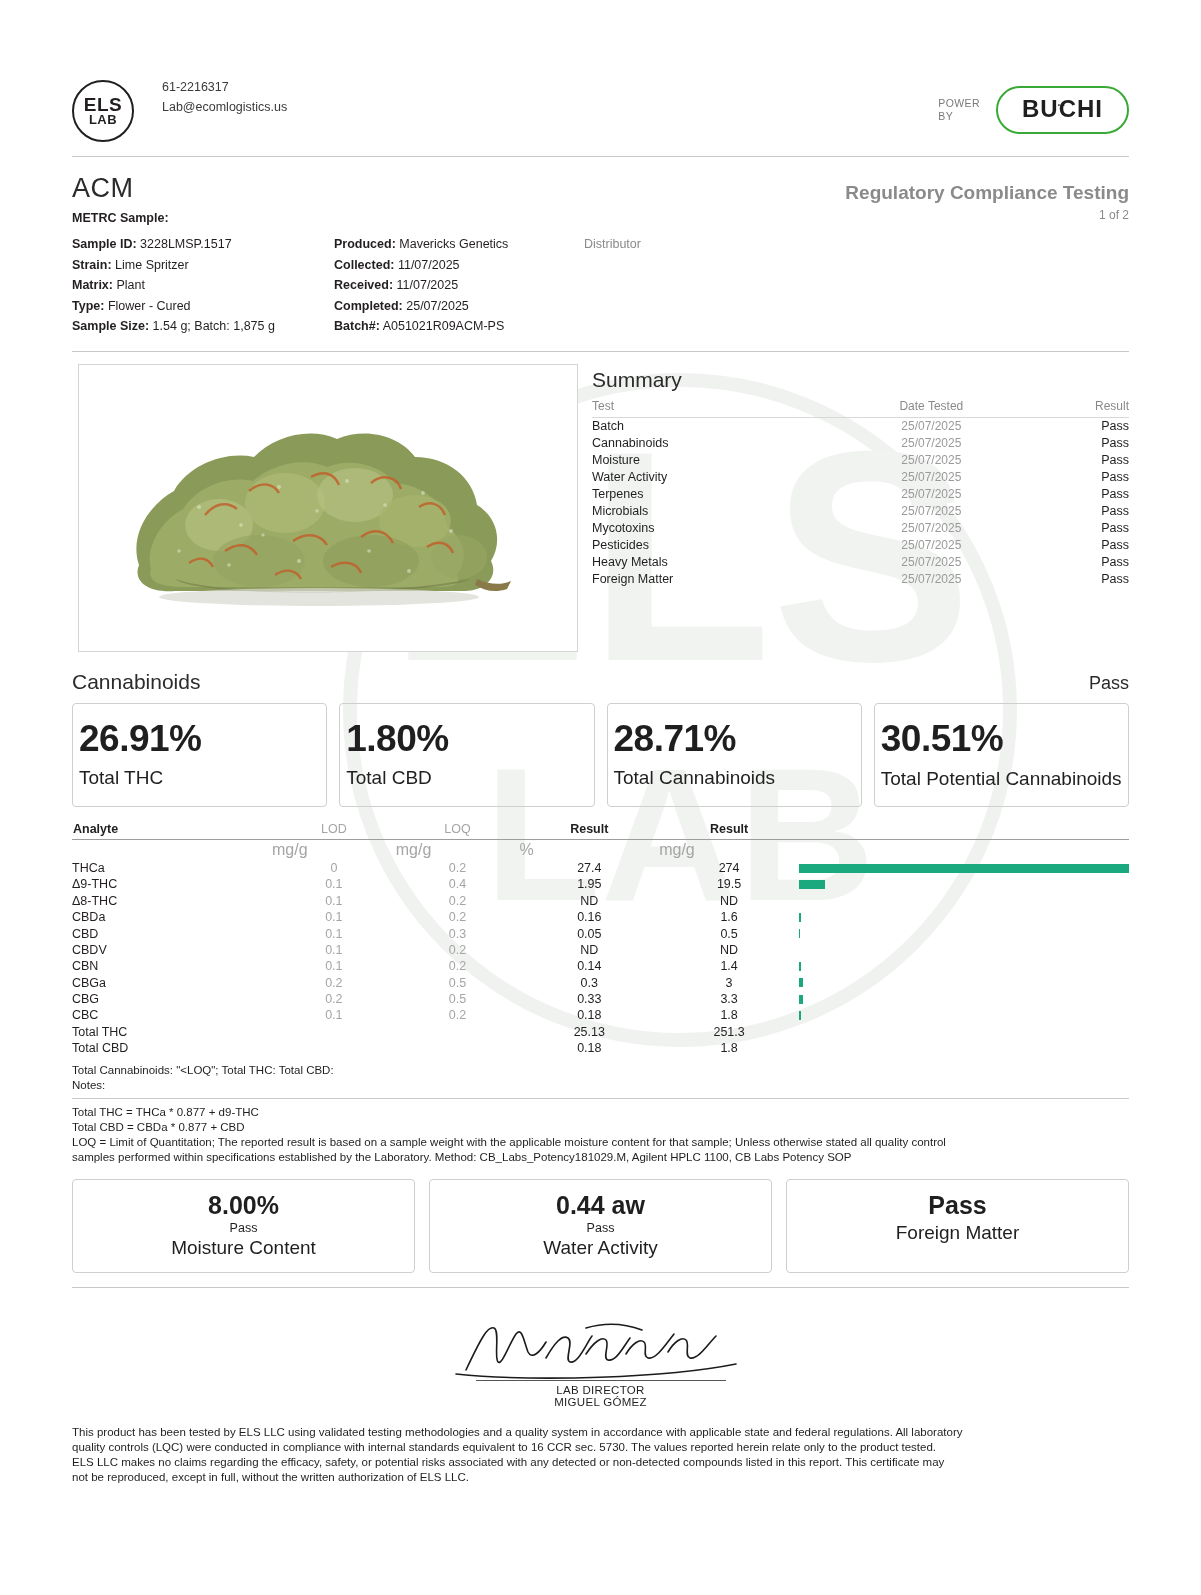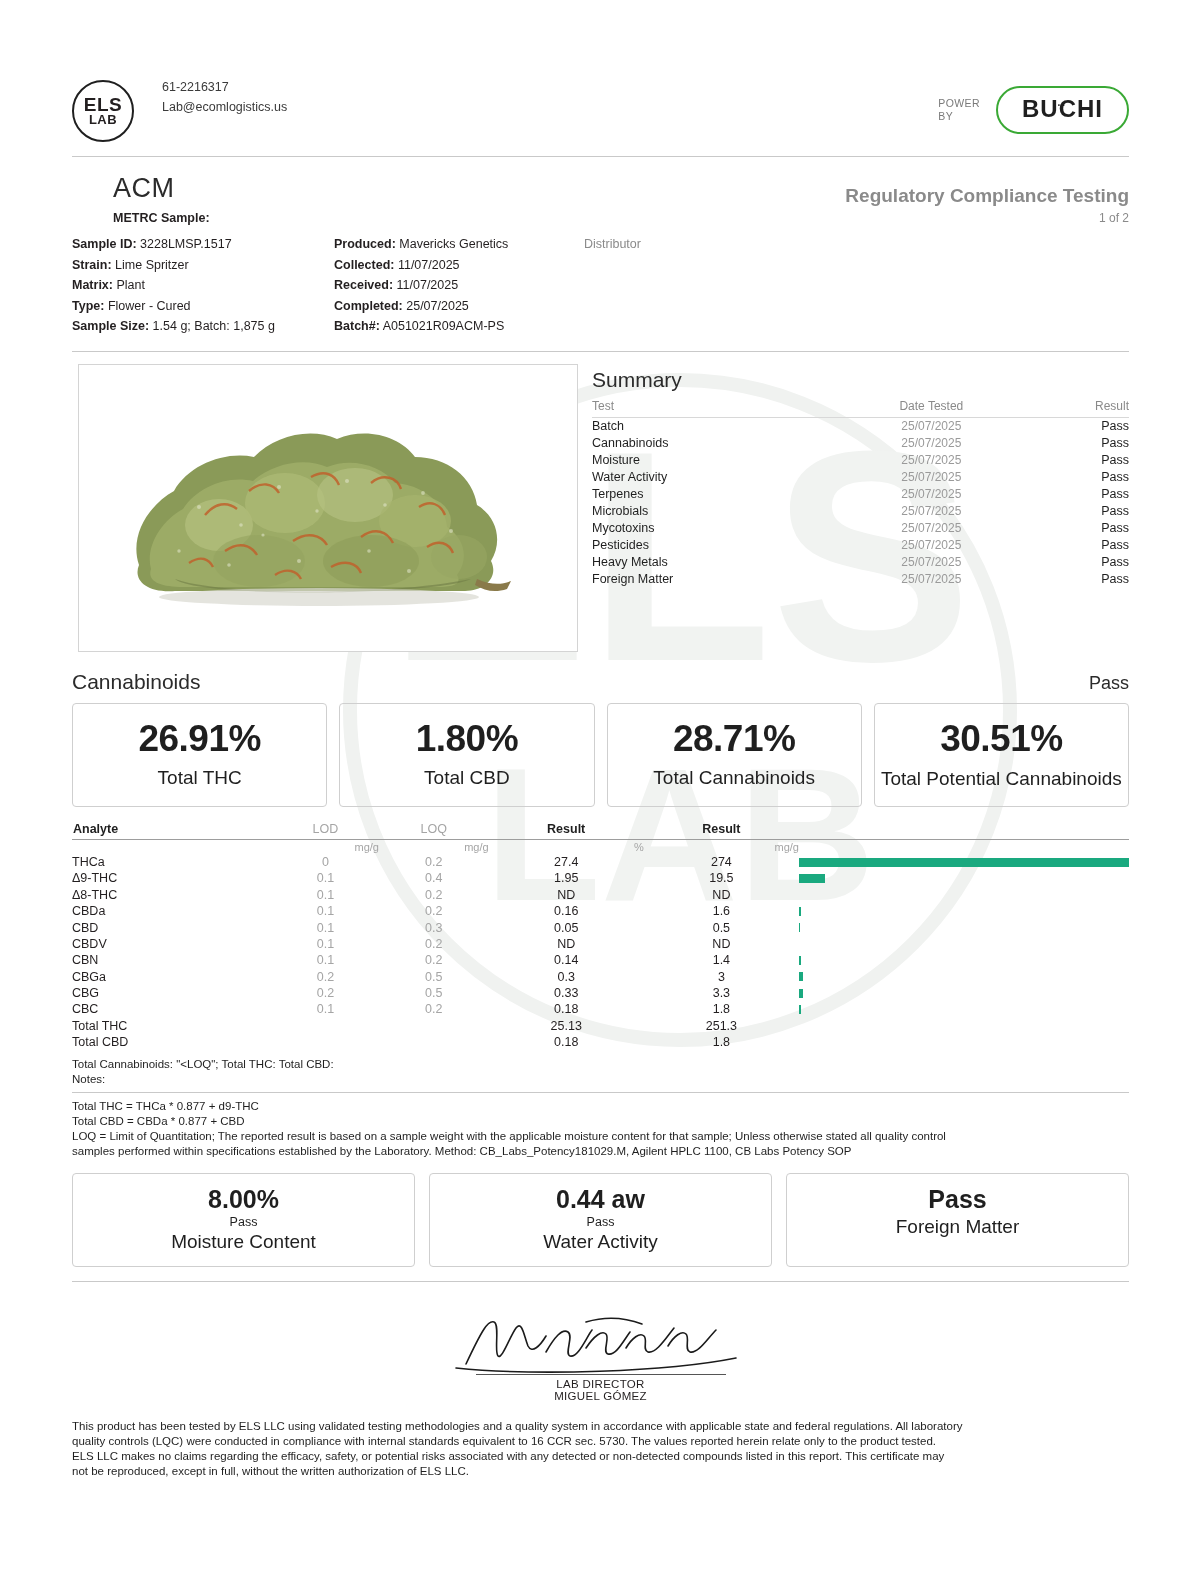--- a/index.html
+++ b/index.html
@@ -53,21 +53,21 @@
     font-size:24px; font-weight:bold; letter-spacing:1px;
     color:#1f1f1f;
     position:relative;
   }
   .buchi .umlaut {
     position:absolute; top:9px; left:50%; transform:translateX(-5px);
     font-size:10px; letter-spacing:2px; color:#1f1f1f;
   }
 
   
-  .titlerow { display:flex; align-items:flex-end; margin-top:16px;margin-left:41px; }
+  .titlerow { display:flex; align-items:center; margin-top:16px; }
   .acm { font-size:27px; letter-spacing:.5px; color:#2b2b2b; font-weight:400; }
   .metrc { font-size:12.5px; font-weight:bold; margin-top:7px; }
   .title-right { margin-left:auto; text-align:right; padding-top:6px; }
   .rct { font-size:19px; color:#8a8a8a; font-weight:700; }
   .pageof { font-size:12px; color:#8a8a8a; margin-top:4px; }
 
   .meta {
     display:flex; margin-top:9px;
     padding-bottom:14px; border-bottom:1px solid #c9c9c9;
   }
@@ -102,36 +102,36 @@
   table.sum td.res { text-align:right; }
 
   
   .cannrow { display:flex; align-items:baseline; margin-top:18px; }
   .cannrow h2 { font-size:21px; font-weight:400; margin:0; color:#2b2b2b; }
   .cannrow .pass { margin-left:auto; font-size:18px; color:#2b2b2b; }
 
   .cards { display:flex; gap:12px; margin-top:9px; }
   .card {
     flex:1 1 0; border:1px solid #cfcfcf; border-radius:4px;
-    padding:14px 6px 16px; text-align:center;
+    padding:14px 6px 16px; text-align:left;
   }
   .card .v { font-size:37px; font-weight:bold; letter-spacing:-.5px; color:#1f1f1f; }
   .card .l { font-size:19px; margin-top:7px; color:#1f1f1f; }
   .card .l.two { line-height:23px; }
 
   
   table.an { width:100%; border-collapse:collapse; margin-top:14px; }
   table.an th {
     font-size:12.5px; font-weight:bold; text-align:left; color:#1f1f1f;
     padding-bottom:3px; border-bottom:1px solid #9d9d9d;
   }
   table.an th.g { color:#a5a5a5; font-weight:400; text-align:center; }
   table.an th.c { text-align:center; }
   table.an td { font-size:12.5px; padding:1.2px 0; }
-  table.an td.unit { color:#a5a5a5; text-align:right; font-size:11px; }
+  table.an td.unit { color:#a5a5a5; text-align:left; font-size:16px; }
   table.an td.lod, table.an td.loq { color:#a5a5a5; text-align:center; }
   table.an td.num { text-align:center; }
   table.an td.name { width:200px; }
   .barcell { padding-left:12px; width:330px; }
   .bar { height:9px; background:#1aa97f; display:block; }
 
   .notes { margin-top:7px; font-size:11.5px; line-height:15px; color:#1f1f1f; }
   .notes .sep { border-top:1px solid #c9c9c9; margin:5px 0 6px; }
 
   

